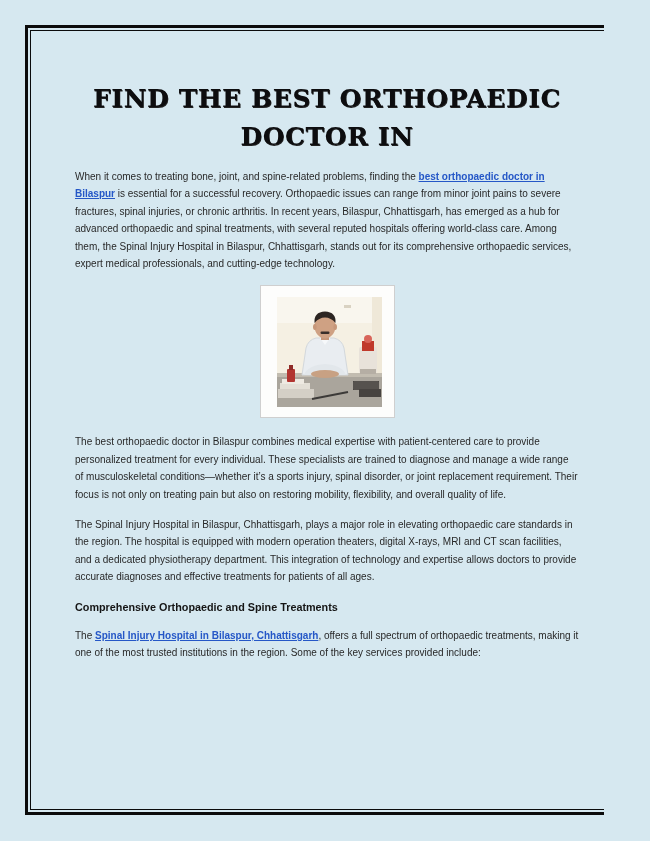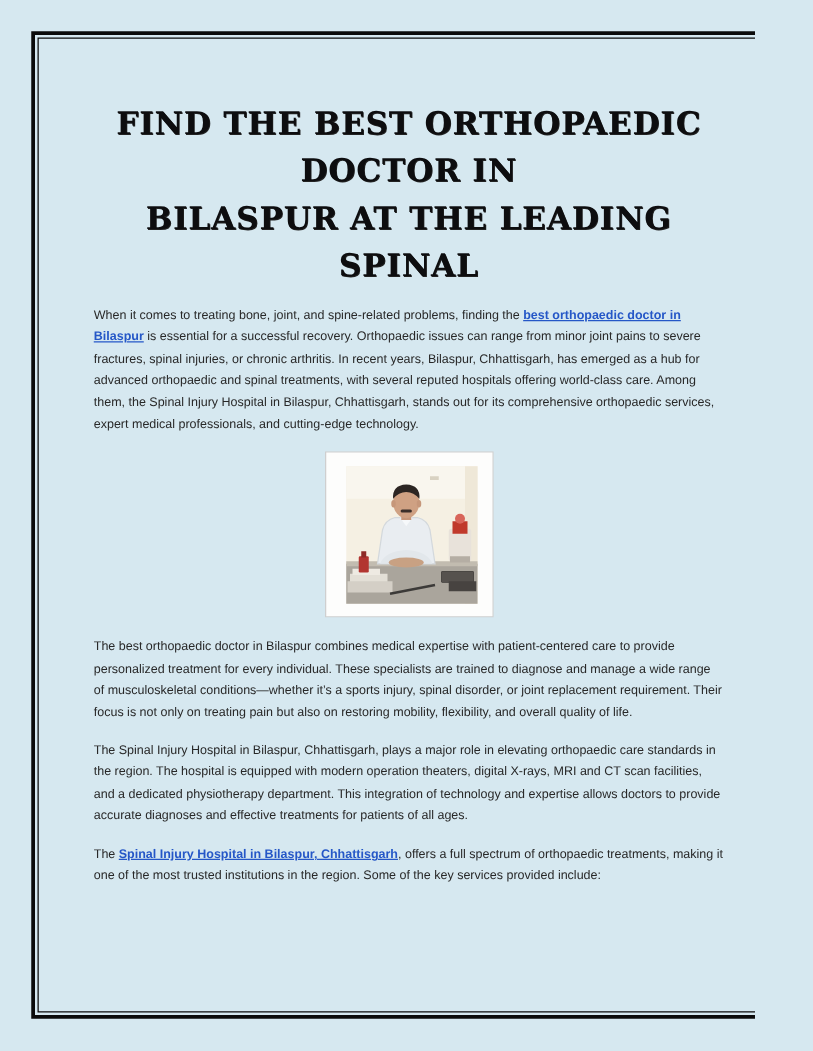--- a/index.html
+++ b/index.html
@@ -79,21 +79,20 @@
 
 <div class="page">
   <div class="frame">
     <div class="frame-inner"></div>
   </div>
 
   <div class="content">
 
     <h1 class="doc-title">
       <div>FIND THE BEST ORTHOPAEDIC DOCTOR IN</div>
-      <div>BILASPUR AT THE LEADING SPINAL</div>
     </h1>
 
     <p class="body-par"><span>When it comes to treating bone, joint, and spine-related problems, finding the </span><a class="doclink">best orthopaedic doctor in Bilaspur</a><span> is essential for a successful recovery. Orthopaedic issues can range from minor joint pains to severe fractures, spinal injuries, or chronic arthritis. In recent years, Bilaspur, Chhattisgarh, has emerged as a hub for advanced orthopaedic and spinal treatments, with several reputed hospitals offering world-class care. Among them, the Spinal Injury Hospital in Bilaspur, Chhattisgarh, stands out for its comprehensive orthopaedic services, expert medical professionals, and cutting-edge technology.</span></p>
 
     <div class="photo-wrap">
       <svg width="135" height="133" viewBox="0 0 135 133">
 
         <rect x="0.5" y="0.5" width="134" height="132" fill="#fdfdfc" stroke="#cfcfcf" stroke-width="1"></rect>
 
         <rect x="17" y="12" width="105" height="110" fill="#f5f0e3"></rect>
@@ -141,17 +140,18 @@
         <path d="M44 90 Q48 80 65 79 Q82 80 86 90 Z" fill="#e2e7eb"></path>
         <ellipse cx="65" cy="89" rx="14" ry="4" fill="#c8a183"></ellipse>
       </svg>
     </div>
 
 
     <p class="body-par">The best orthopaedic doctor in Bilaspur combines medical expertise with patient-centered care to provide personalized treatment for every individual. These specialists are trained to diagnose and manage a wide range of musculoskeletal conditions—whether it’s a sports injury, spinal disorder, or joint replacement requirement. Their focus is not only on treating pain but also on restoring mobility, flexibility, and overall quality of life.</p>
 
     <p class="body-par">The Spinal Injury Hospital in Bilaspur, Chhattisgarh, plays a major role in elevating orthopaedic care standards in the region. The hospital is equipped with modern operation theaters, digital X-rays, MRI and CT scan facilities, and a dedicated physiotherapy department. This integration of technology and expertise allows doctors to provide accurate diagnoses and effective treatments for patients of all ages.</p>
 
+    <h2 class="sub-heading">Comprehensive Orthopaedic and Spine Treatments</h2>
 
     <p class="body-par"><span>The </span><a class="doclink">Spinal Injury Hospital in Bilaspur, Chhattisgarh</a><span>, offers a full spectrum of orthopaedic treatments, making it one of the most trusted institutions in the region. Some of the key services provided include:</span></p>
 
   </div>
 </div>
 
 </body></html>

